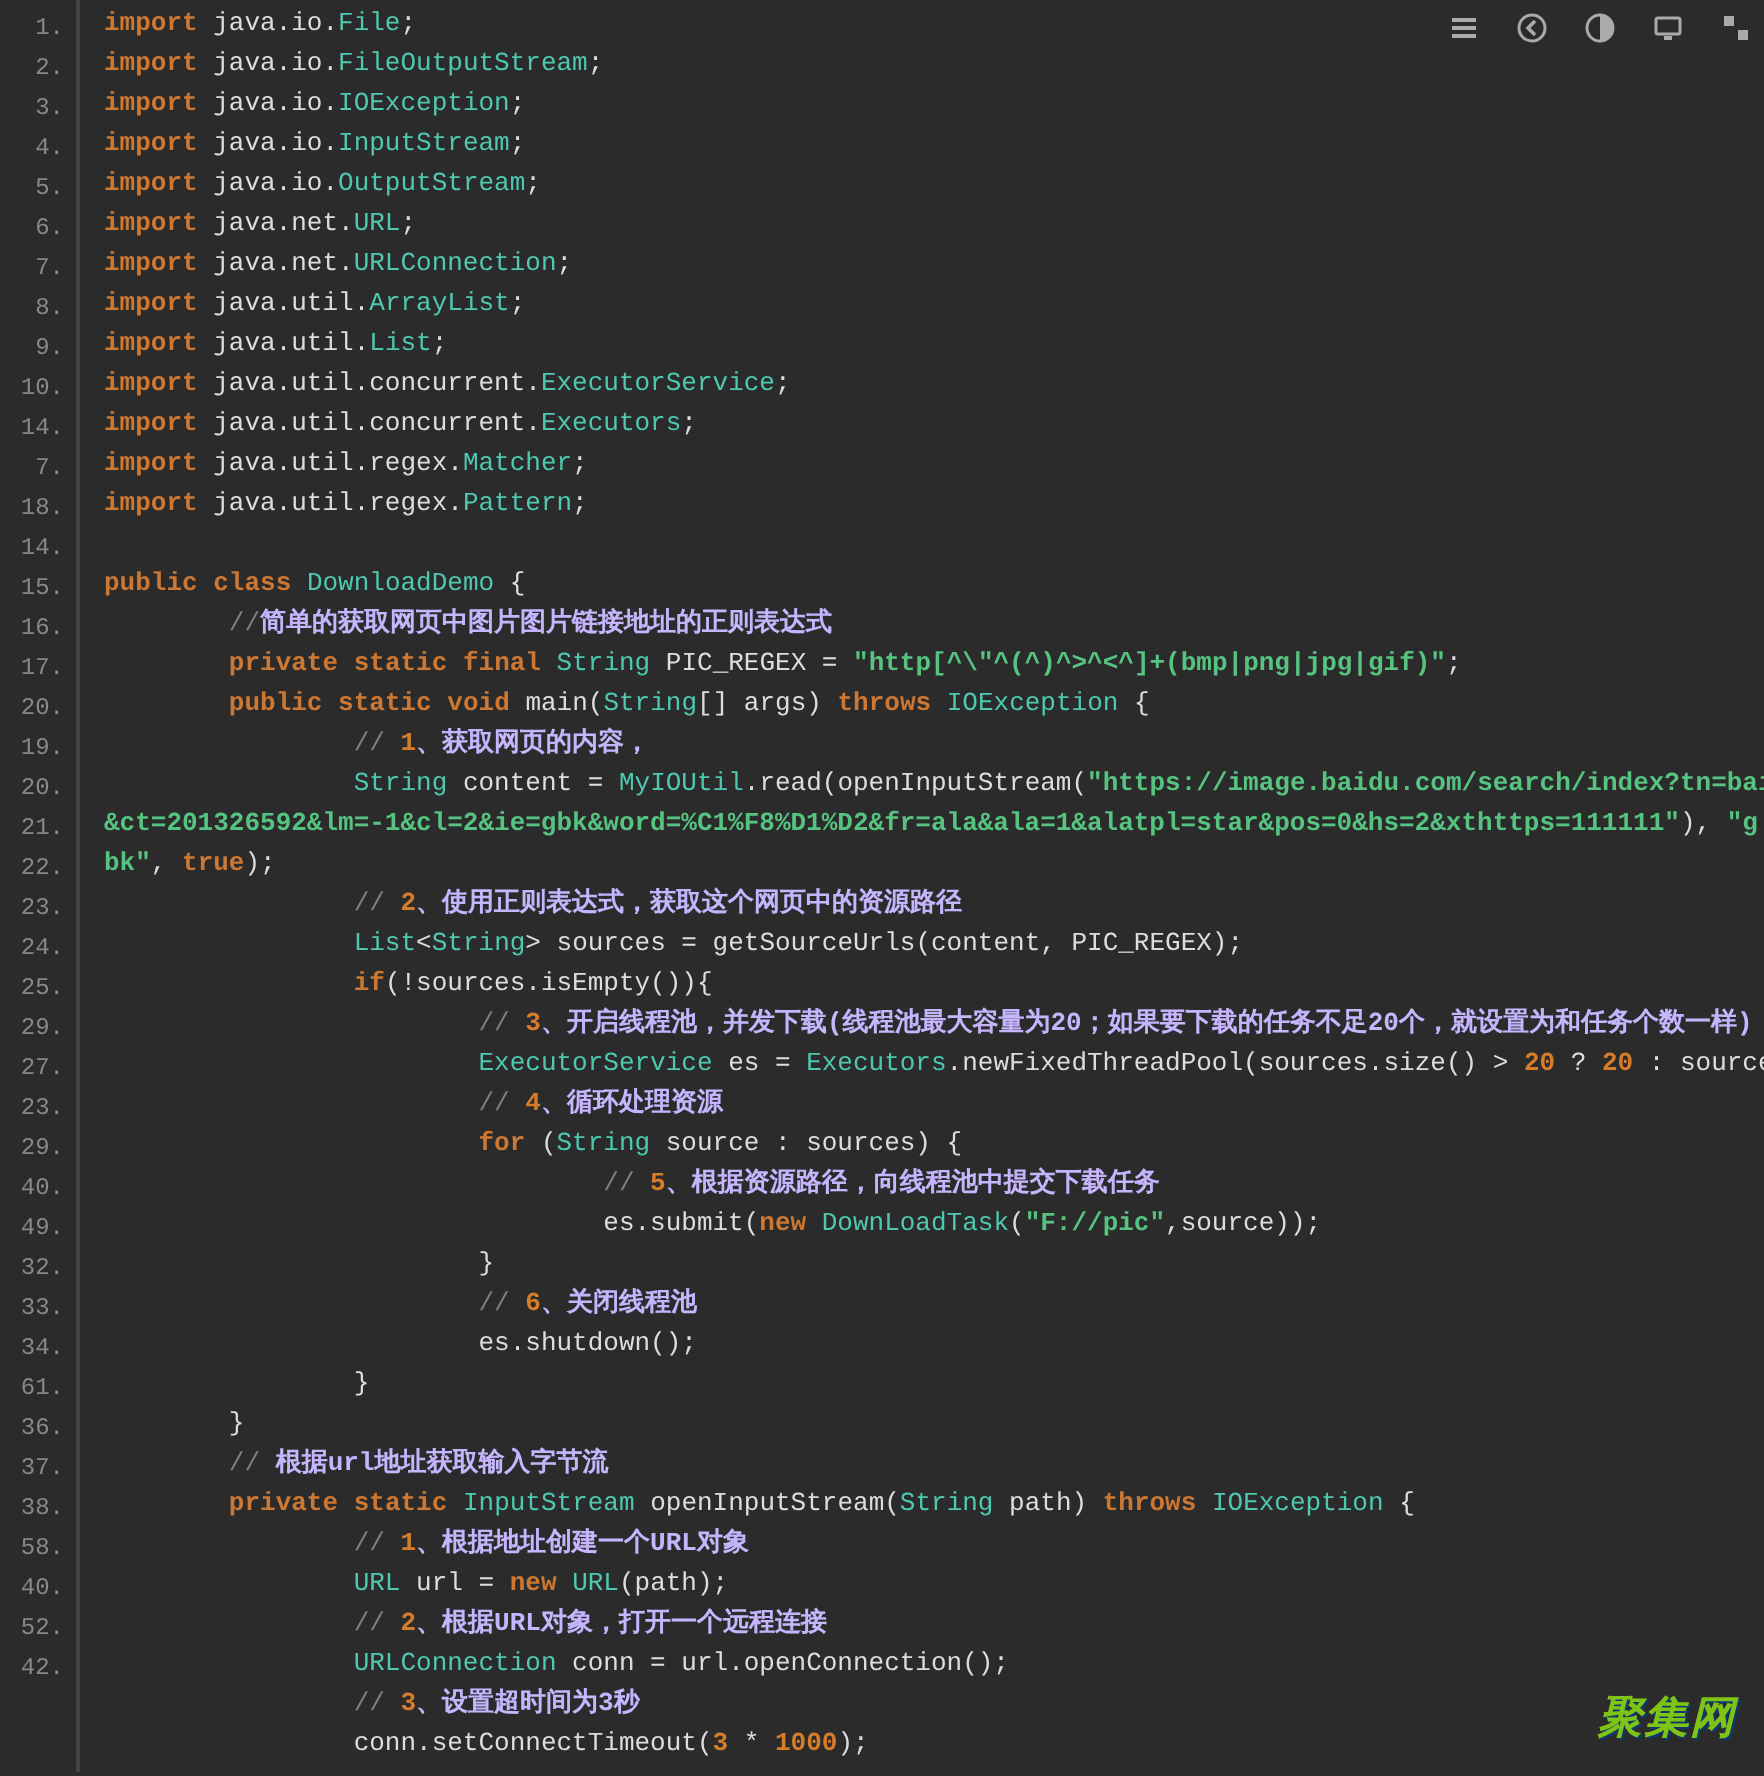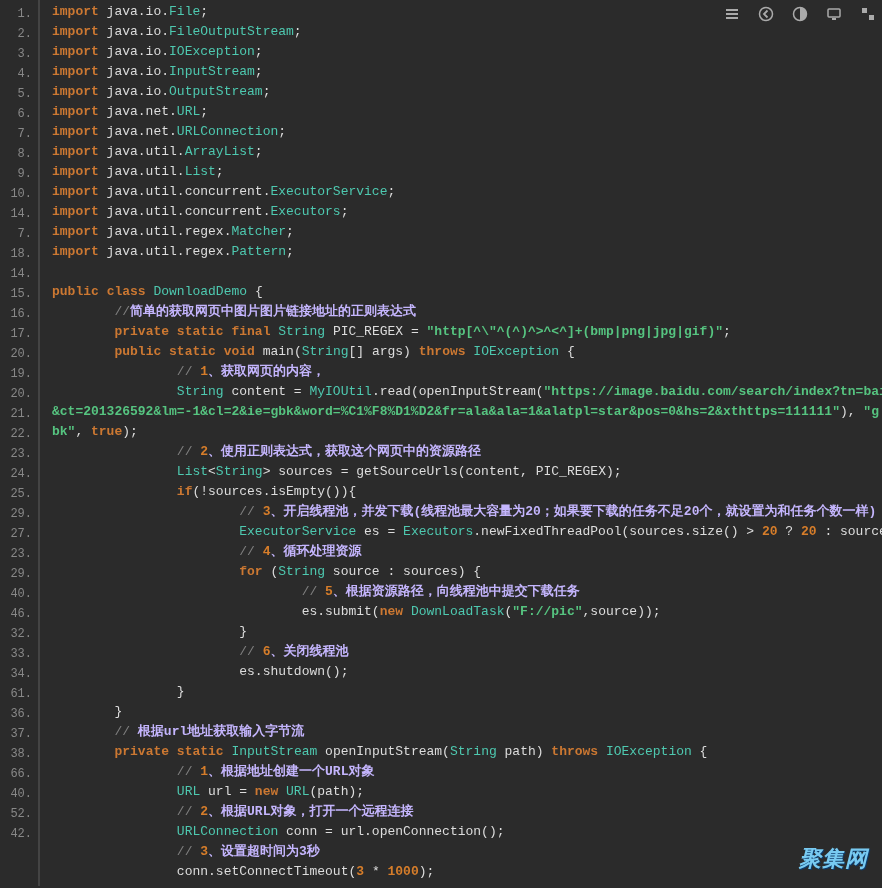--- a/index.html
+++ b/index.html
@@ -38,21 +38,21 @@
 .chinese-comment { color: #c4b5fd; font-weight: bold; } 
 .cm-prefix { color: #808080; } 
 .watermark {
   position: absolute;
   bottom: 12px;
   right: 14px;
   font-family: "Microsoft YaHei", sans-serif;
   font-size: 22px;
   font-weight: bold;
   font-style: italic;
-  color: #7dd3fc;
+  color: #84cc16;
   text-shadow: 1px 1px 0 #0a3c70;
   letter-spacing: 1px;
   opacity: 0.95;
 }
 .toolbar {
   position: absolute;
   top: 6px;
   right: 6px;
   display: flex;
   gap: 18px;
@@ -98,29 +98,29 @@
       <div class="ln">21.</div>
       <div class="ln">22.</div>
       <div class="ln">23.</div>
       <div class="ln">24.</div>
       <div class="ln">25.</div>
       <div class="ln">29.</div>
       <div class="ln">27.</div>
       <div class="ln">23.</div>
       <div class="ln">29.</div>
       <div class="ln">40.</div>
-      <div class="ln">46.</div>
+      <div class="ln">49.</div>
       <div class="ln">32.</div>
       <div class="ln">33.</div>
       <div class="ln">34.</div>
       <div class="ln">61.</div>
       <div class="ln">36.</div>
       <div class="ln">37.</div>
       <div class="ln">38.</div>
-      <div class="ln">66.</div>
+      <div class="ln">58.</div>
       <div class="ln">40.</div>
       <div class="ln">52.</div>
       <div class="ln">42.</div>
     </div>
   <div class="code" id="code"><div class="line"><span class="kw">import</span><span> java.io.</span><span class="type">File</span><span>;</span></div><div class="line"><span class="kw">import</span><span> java.io.</span><span class="type">FileOutputStream</span><span>;</span></div><div class="line"><span class="kw">import</span><span> java.io.</span><span class="type">IOException</span><span>;</span></div><div class="line"><span class="kw">import</span><span> java.io.</span><span class="type">InputStream</span><span>;</span></div><div class="line"><span class="kw">import</span><span> java.io.</span><span class="type">OutputStream</span><span>;</span></div><div class="line"><span class="kw">import</span><span> java.net.</span><span class="type">URL</span><span>;</span></div><div class="line"><span class="kw">import</span><span> java.net.</span><span class="type">URLConnection</span><span>;</span></div><div class="line"><span class="kw">import</span><span> java.util.</span><span class="type">ArrayList</span><span>;</span></div><div class="line"><span class="kw">import</span><span> java.util.</span><span class="type">List</span><span>;</span></div><div class="line"><span class="kw">import</span><span> java.util.concurrent.</span><span class="type">ExecutorService</span><span>;</span></div><div class="line"><span class="kw">import</span><span> java.util.concurrent.</span><span class="type">Executors</span><span>;</span></div><div class="line"><span class="kw">import</span><span> java.util.regex.</span><span class="type">Matcher</span><span>;</span></div><div class="line"><span class="kw">import</span><span> java.util.regex.</span><span class="type">Pattern</span><span>;</span></div><div class="line">&nbsp;</div><div class="line"><span class="kw">public</span><span> </span><span class="kw">class</span><span> </span><span class="type">DownloadDemo</span><span> {</span></div><div class="line">        <span class="cm-prefix">//</span><span class="chinese-comment">简单的获取网页中图片图片链接地址的正则表达式</span></div><div class="line">        <span class="kw">private</span><span> </span><span class="kw">static</span><span> </span><span class="kw">final</span><span> </span><span class="type">String</span><span> PIC_REGEX = </span><span class="str-bright">"http[^\"^(^)^&gt;^&lt;^]+(bmp|png|jpg|gif)"</span><span>;</span></div><div class="line">        <span class="kw">public</span><span> </span><span class="kw">static</span><span> </span><span class="kw">void</span><span> main(</span><span class="type">String</span><span>[] args) </span><span class="kw">throws</span><span> </span><span class="type">IOException</span><span> {</span></div><div class="line">                <span class="cm-prefix">// </span><span class="num">1</span><span class="chinese-comment">、获取网页的内容，</span></div><div class="line">                <span class="type">String</span><span> content = </span><span class="type">MyIOUtil</span><span>.read(openInputStream(</span><span class="str-bright">"https://image.baidu.com/search/index?tn=baiduimage</span></div><div class="line"><span class="str-bright">&amp;ct=201326592&amp;lm=-1&amp;cl=2&amp;ie=gbk&amp;word=%C1%F8%D1%D2&amp;fr=ala&amp;ala=1&amp;alatpl=star&amp;pos=0&amp;hs=2&amp;xthttps=111111"</span><span>), </span><span class="str-bright">"g</span></div><div class="line"><span class="str-bright">bk"</span><span>, </span><span class="kw">true</span><span>);</span></div><div class="line">                <span class="cm-prefix">// </span><span class="num">2</span><span class="chinese-comment">、使用正则表达式，获取这个网页中的资源路径</span></div><div class="line">                <span class="type">List</span><span>&lt;</span><span class="type">String</span><span>&gt; sources = getSourceUrls(content, PIC_REGEX);</span></div><div class="line">                <span class="kw">if</span><span>(!sources.isEmpty()){</span></div><div class="line">                        <span class="cm-prefix">// </span><span class="num">3</span><span class="chinese-comment">、开启线程池，并发下载(线程池最大容量为20；如果要下载的任务不足20个，就设置为和任务个数一样)</span></div><div class="line">                        <span class="type">ExecutorService</span><span> es = </span><span class="type">Executors</span><span>.newFixedThreadPool(sources.size() &gt; </span><span class="num">20</span><span> ? </span><span class="num">20</span><span> : sources.size());</span></div><div class="line">                        <span class="cm-prefix">// </span><span class="num">4</span><span class="chinese-comment">、循环处理资源</span></div><div class="line">                        <span class="kw">for</span><span> (</span><span class="type">String</span><span> source : sources) {</span></div><div class="line">                                <span class="cm-prefix">// </span><span class="num">5</span><span class="chinese-comment">、根据资源路径，向线程池中提交下载任务</span></div><div class="line">                                <span>es.submit(</span><span class="kw">new</span><span> </span><span class="type">DownLoadTask</span><span>(</span><span class="str-bright">"F://pic"</span><span>,source));</span></div><div class="line">                        <span>}</span></div><div class="line">                        <span class="cm-prefix">// </span><span class="num">6</span><span class="chinese-comment">、关闭线程池</span></div><div class="line">                        <span>es.shutdown();</span></div><div class="line">                <span>}</span></div><div class="line">        <span>}</span></div><div class="line">        <span class="cm-prefix">// </span><span class="chinese-comment">根据url地址获取输入字节流</span></div><div class="line">        <span class="kw">private</span><span> </span><span class="kw">static</span><span> </span><span class="type">InputStream</span><span> openInputStream(</span><span class="type">String</span><span> path) </span><span class="kw">throws</span><span> </span><span class="type">IOException</span><span> {</span></div><div class="line">                <span class="cm-prefix">// </span><span class="num">1</span><span class="chinese-comment">、根据地址创建一个URL对象</span></div><div class="line">                <span class="type">URL</span><span> url = </span><span class="kw">new</span><span> </span><span class="type">URL</span><span>(path);</span></div><div class="line">                <span class="cm-prefix">// </span><span class="num">2</span><span class="chinese-comment">、根据URL对象，打开一个远程连接</span></div><div class="line">                <span class="type">URLConnection</span><span> conn = url.openConnection();</span></div><div class="line">                <span class="cm-prefix">// </span><span class="num">3</span><span class="chinese-comment">、设置超时间为3秒</span></div><div class="line">                <span>conn.setConnectTimeout(</span><span class="num">3</span><span> * </span><span class="num">1000</span><span>);</span></div></div>
 </div>
 
 <div class="toolbar">
   <span class="icn">
     <svg viewBox="0 0 16 16">

